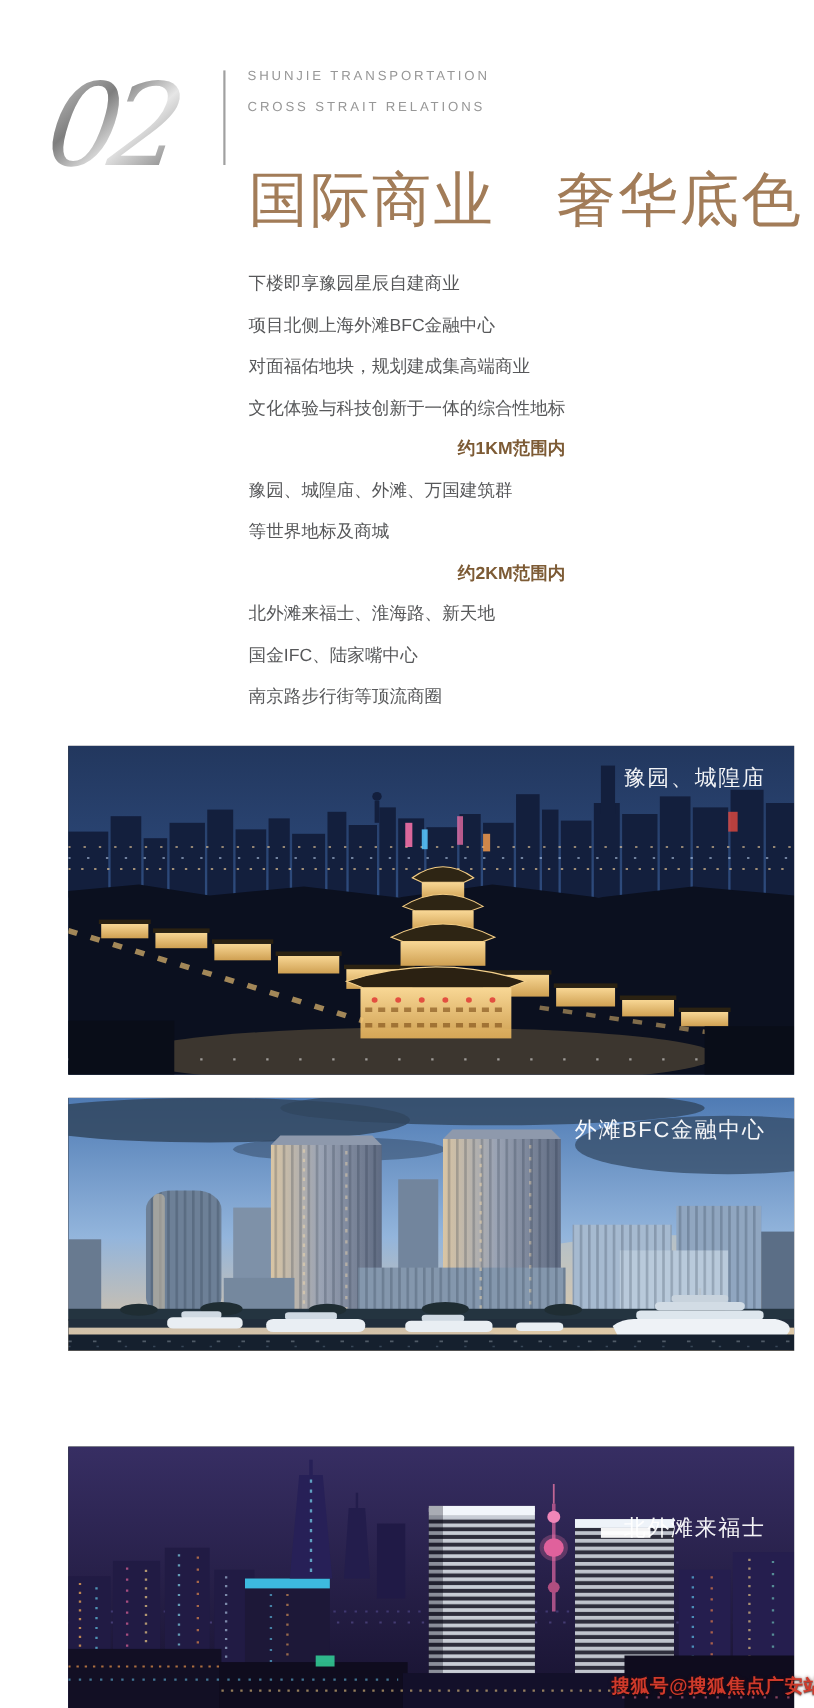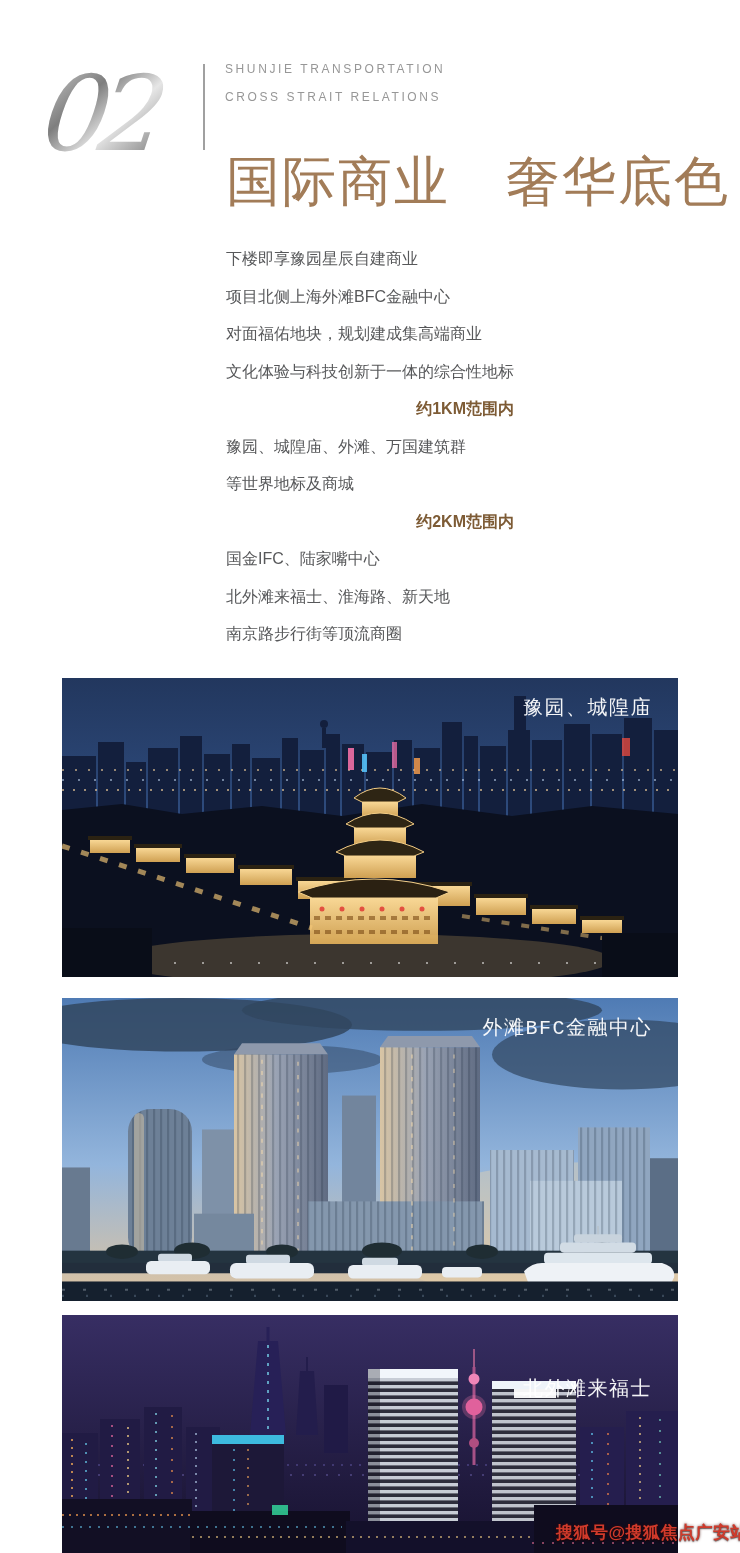--- a/index.html
+++ b/index.html
@@ -12,23 +12,23 @@
   .eyebrow{position:absolute;left:225px;top:55px;color:#979797;font-size:12px;letter-spacing:2.6px;line-height:28px;font-weight:400;}
 
   .page-title{position:absolute;left:226px;top:146px;margin:0;font-size:54px;font-weight:400;letter-spacing:2px;color:#a27c58;white-space:nowrap;}
 
   
   .body-text{position:absolute;left:226px;top:240px;font-size:16px;line-height:37.5px;color:#57585a;}
   .body-text p{margin:0;white-space:nowrap;}
   .body-text p.em{font-weight:bold;color:#7d5b35;text-align:right;}
 
   
-  .photo{position:absolute;left:62px;width:616px;margin:0;overflow:hidden;background:#0c1322;}
+  .photo{position:absolute;left:62px;width:616px;margin:0;overflow:hidden;background:#0c1322;padding-left:44px;}
   #photo-1{top:678px;height:299px;}
-  #photo-2{top:998px;height:303px;font-family:Liberation Mono, monospace;}
+  #photo-2{top:998px;height:230px;}
   #photo-3{top:1315px;height:238px;}
   .photo svg{position:absolute;left:0;top:0;width:100%;height:100%;display:block;}
   .photo-caption{position:absolute;top:16px;right:26px;color:rgba(255,255,255,0.95);font-size:20px;letter-spacing:1.5px;white-space:nowrap;}
   #photo-3 .photo-caption{top:12px;margin-top:48px;}
 
   
   .watermark{position:absolute;left:556px;top:1521px;font-size:17px;font-weight:bold;letter-spacing:0.5px;color:#d03a2b;text-shadow:0 0 3px rgba(70,10,5,0.75),0 1px 1px rgba(0,0,0,0.5);white-space:nowrap;}
 </style>
 </head>
 <body>
@@ -58,22 +58,22 @@
 
   <div class="body-text">
     <p>下楼即享豫园星辰自建商业</p>
     <p>项目北侧上海外滩BFC金融中心</p>
     <p>对面福佑地块，规划建成集高端商业</p>
     <p>文化体验与科技创新于一体的综合性地标</p>
     <p class="em">约1KM范围内</p>
     <p>豫园、城隍庙、外滩、万国建筑群</p>
     <p>等世界地标及商城</p>
     <p class="em">约2KM范围内</p>
+    <p>北外滩来福士、淮海路、新天地</p>
     <p>国金IFC、陆家嘴中心</p>
-    <p>北外滩来福士、淮海路、新天地</p>
     <p>南京路步行街等顶流商圈</p>
   </div>
 
   <figure class="photo" id="photo-1">
     <svg viewBox="0 0 616 299" preserveAspectRatio="none">
       <defs>
         <linearGradient id="sky1" x1="0" y1="0" x2="0" y2="1">
           <stop offset="0" stop-color="#22375e"></stop>
           <stop offset="0.5" stop-color="#2f4d80"></stop>
           <stop offset="1" stop-color="#233b66"></stop>

